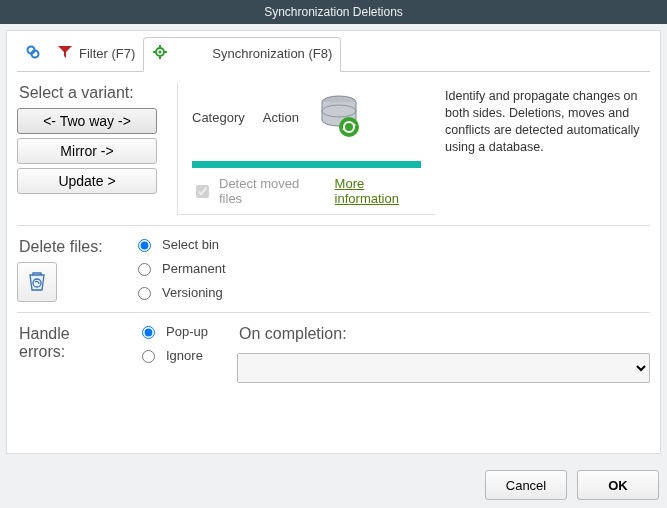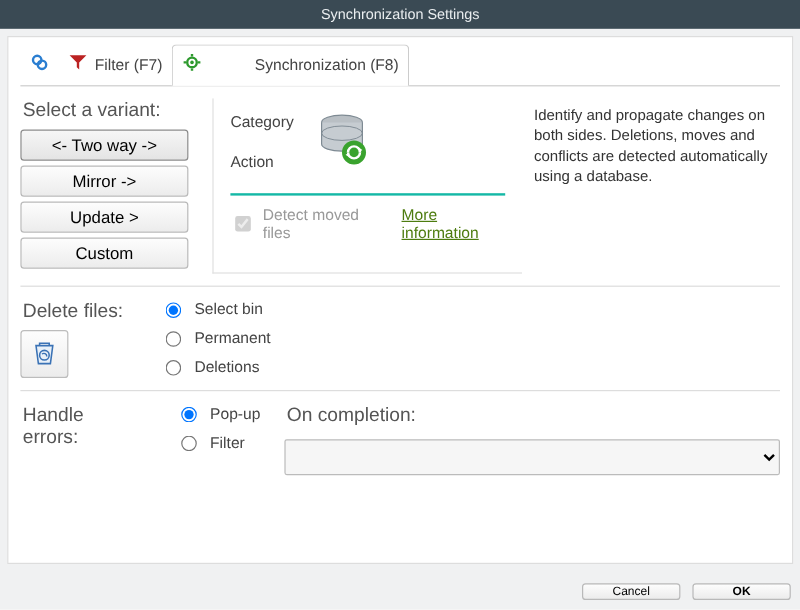--- a/index.html
+++ b/index.html
@@ -12,44 +12,44 @@
   .tabs .tab.active { border: 1px solid #ccc; border-bottom: 1px solid #fff; background: #fff; margin-bottom: -1px; border-radius: 4px 4px 0 0; gap: 44px; }
   .tab svg { width: 16px; height: 16px; }
   .body { display: flex; flex-direction: column; gap: 0; padding: 10px 0 0 0; flex:1; }
   .row1 { display: flex; align-items: stretch; }
   .variant-col { width: 160px; }
   .section-label { color: #555; font-size: 16px; margin: 2px 0 6px 2px; }
   .variant-btn { display: block; width: 140px; height: 26px; margin: 4px 0; border: 1px solid #b9b9b9; border-radius: 3px; background: linear-gradient(#fdfdfd,#ececec); font-weight: normal; font-size: 14px; cursor: pointer; }
   .variant-btn.selected { background: linear-gradient(#f6f6f6,#e4e4e4); border-color: #8a8a8a; }
   .center-col { flex: 1; border: 1px solid #e0e0e0; border-top: none; border-right: none; padding: 8px 14px 8px 14px; display:flex; flex-direction:column; gap:6px; }
   .catrow { display: flex; align-items: center; gap: 14px; }
-  .catrow .labels { display:flex; flex-direction:column; gap:18px; color:#444; }
+  .catrow .labels { display:flex; gap:18px; color:#444; }
   .dbicon { width: 52px; height: 52px; }
-  .detectline { display:flex; align-items:center; gap:24px; margin-top: 10px; color:#555; padding-top:8px; border-top:2px solid #14b8a6; }
+  .detectline { display:flex; align-items:center; gap:24px; margin-top: 10px; color:#555; padding-top:8px; border-top:7px solid #14b8a6; }
   .detectline input[type=checkbox] { accent-color:#888; }
   .detectline a { color:#4d7c0f; text-decoration: underline; cursor:pointer; }
   .desc-col { width: 215px; padding: 6px 2px 4px 10px; color:#333; line-height: 1.35; font-size: 12.5px; }
   .hr { border: none; border-top: 1px solid #ddd; margin: 10px 0; }
   .row2 { display:flex; gap: 20px; }
   .delcol { display:flex; gap: 10px; }
   .bin-iconbtn { width: 40px; height: 40px; border:1px solid #bcbcbc; border-radius:3px; background:linear-gradient(#fdfdfd,#ececec); display:flex; align-items:center; justify-content:center; cursor:pointer; }
   .radio-list { display:flex; flex-direction:column; gap:8px; color:#444; }
   .radio-list label { display:flex; align-items:center; gap:8px; cursor:pointer; }
   .row3 { display:flex; gap: 20px; }
-  .errcol { display:flex; gap: 14px; justify-content: space-between; }
+  .errcol { display:flex; gap: 24px; }
   .completion { flex:1; display:flex; flex-direction:column; gap:4px; }
   .completion select { width:100%; height:30px; border:1px solid #bbb; border-radius:2px; background:#f6f6f6; }
   .footer { display:flex; justify-content:flex-end; gap:10px; padding: 10px 8px 8px 0; background:#f0f1f2; }
-  .btn { min-width: 82px; height: 14px; border:1px solid #b9b9b9; border-radius:3px; background:linear-gradient(#fdfdfd,#ececec); cursor:pointer; font-size:10px; }
+  .btn { min-width: 82px; height: 30px; border:1px solid #b9b9b9; border-radius:3px; background:linear-gradient(#fdfdfd,#ececec); cursor:pointer; font-size:13px; }
   .btn.primary { font-weight:bold; }
 </style>
 </head>
 <body>
 
-<div class="titlebar">Synchronization Settings</div>
+<div class="titlebar">Synchronization Deletions</div>
 
 <div class="dialog">
 
   <div class="tabs">
     <div class="tab">
       <span>
         <svg viewBox="0 0 16 16">
             <circle cx="6" cy="6" r="3.5" fill="none" stroke="#2a7ed1" stroke-width="2"></circle>
             <circle cx="10" cy="10" r="3.5" fill="none" stroke="#2a7ed1" stroke-width="2"></circle>
           </svg>
@@ -81,21 +81,20 @@
   </div>
 
   <div class="body">
 
     <div class="row1">
       <div class="variant-col">
         <div class="section-label">Select a variant:</div>
         <button class="variant-btn selected">&lt;- Two way -&gt;</button>
         <button class="variant-btn">Mirror -&gt;</button>
         <button class="variant-btn">Update &gt;</button>
-        <button class="variant-btn">Custom</button>
       </div>
 
       <div class="center-col">
         <div class="catrow">
           <div class="labels">
             <span>Category</span>
             <span>Action</span>
           </div>
           <span>
             <svg class="dbicon" viewBox="0 0 52 52">
@@ -143,41 +142,41 @@
           <label>
               <input type="radio" name="del" checked="" style="">
               <span>Select bin</span>
             </label>
           <label>
               <input type="radio" name="del" style="">
               <span>Permanent</span>
             </label>
           <label>
               <input type="radio" name="del" style="">
-              <span>Deletions</span>
+              <span>Versioning</span>
             </label>
         </div>
       </div>
     </div>
 
     <hr class="hr">
 
     <div class="row3">
       <div class="errcol" style="width:200px;">
         <div style="width:96px;">
           <div class="section-label">Handle errors:</div>
         </div>
         <div class="radio-list">
           <label>
               <input type="radio" name="err" checked="" style="">
               <span>Pop-up</span>
             </label>
           <label>
               <input type="radio" name="err" style="">
-              <span>Filter</span>
+              <span>Ignore</span>
             </label>
         </div>
       </div>
       <div class="completion">
         <div class="section-label">On completion:</div>
         <select></select>
       </div>
     </div>
 
   </div>

